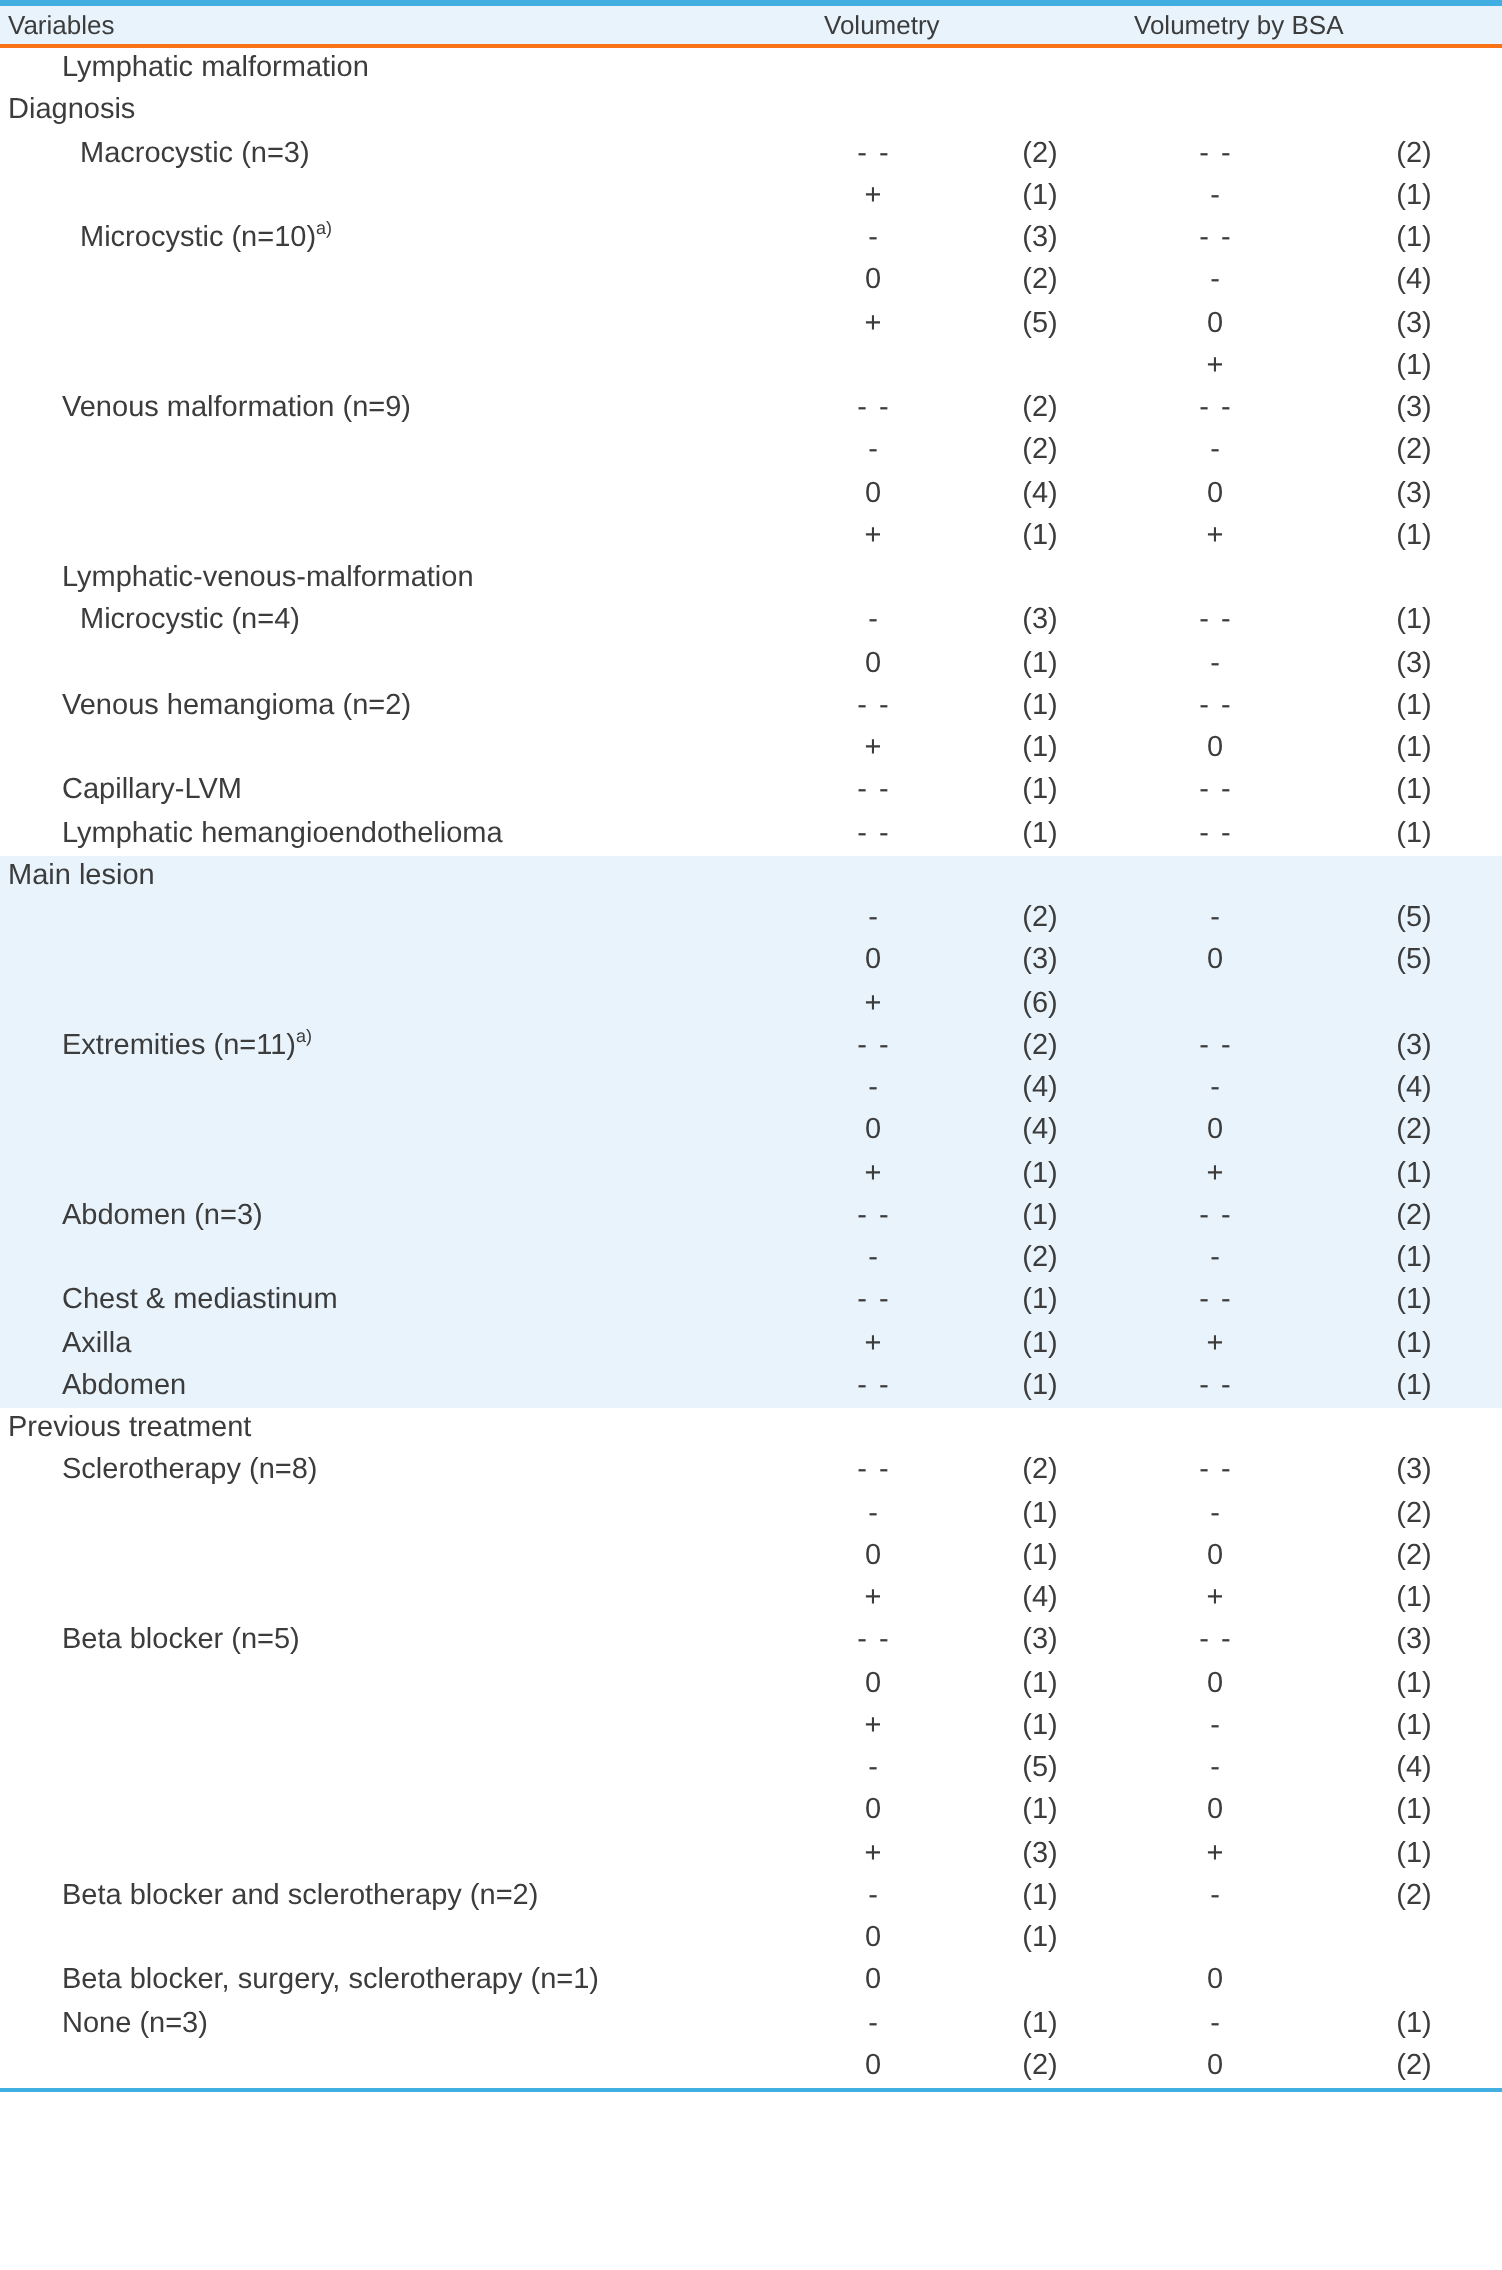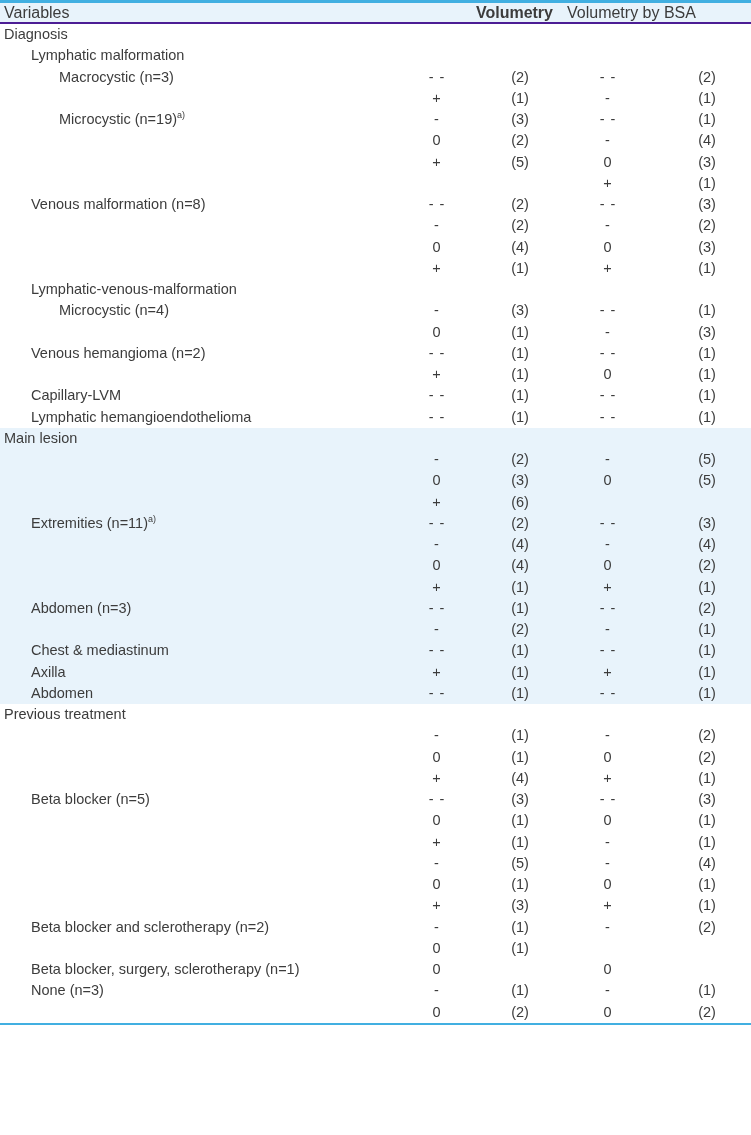--- a/index.html
+++ b/index.html
@@ -21,43 +21,43 @@
     font-size: 14.5px;
   }
   col.c-label { width: 387px; }
   col.c-sym1  { width: 100px; }
   col.c-cnt1  { width: 66px;  }
   col.c-sym2  { width: 110px; }
   col.c-cnt2  { width: 88px;  }
 
   thead th {
     background: #e8f3fb;
-    border-bottom: 2px solid #4c1d95;
+    border-bottom: 2px solid #f97316;
     font-weight: normal;
-    font-size: 16px;
+    font-size: 13px;
     height: 19px;
     padding: 0;
     vertical-align: middle;
     white-space: nowrap;
   }
   th.h-variables { text-align: left; padding-left: 4px; }
-  th.h-vol       { text-align: right; padding-left: 25px; font-weight: bold; }
+  th.h-vol       { text-align: left; padding-left: 25px; }
   th.h-bsa       { text-align: left; padding-left: 14px; }
 
   tbody td {
     height: 21.25px;
     padding: 0;
     vertical-align: middle;
     white-space: nowrap;
     line-height: 21.25px;
   }
   td.label { text-align: left; overflow: hidden; }
   td.ind0 { padding-left: 4px;  }
   td.ind1 { padding-left: 31px; }
-  td.ind2 { padding-left: 59px; }
+  td.ind2 { padding-left: 40px; }
   td.sym, td.cnt { text-align: center; }
   td.sym { letter-spacing: 1px; }
   tr.shaded td { background: #e8f3fb; }
   sup.sup { font-size: 9px; line-height: 0; }
 </style>
 </head>
 <body>
 
 <table class="outcomes">
   <colgroup>
@@ -69,49 +69,49 @@
   </colgroup>
   <thead>
     <tr>
       <th class="h-variables">Variables</th>
       <th class="h-vol" colspan="2">Volumetry</th>
       <th class="h-bsa" colspan="2">Volumetry by BSA</th>
     </tr>
   </thead>
   <tbody id="rows">
       <tr>
+    <td class="label ind1"><span class="lbl">Lymphatic malformation</span><sup class="sup"></sup></td>
+    <td class="sym"></td>
+    <td class="cnt"></td>
+    <td class="sym"></td>
+    <td class="cnt"></td>
+  </tr>
+      <tr>
     <td class="label ind0"><span class="lbl">Diagnosis</span><sup class="sup"></sup></td>
     <td class="sym"></td>
     <td class="cnt"></td>
     <td class="sym"></td>
     <td class="cnt"></td>
   </tr>
       <tr>
-    <td class="label ind1"><span class="lbl">Lymphatic malformation</span><sup class="sup"></sup></td>
-    <td class="sym"></td>
-    <td class="cnt"></td>
-    <td class="sym"></td>
-    <td class="cnt"></td>
-  </tr>
-      <tr>
     <td class="label ind2"><span class="lbl">Macrocystic (n=3)</span><sup class="sup"></sup></td>
     <td class="sym">- -</td>
     <td class="cnt">(2)</td>
     <td class="sym">- -</td>
     <td class="cnt">(2)</td>
   </tr>
       <tr>
     <td class="label ind2"><span class="lbl"></span><sup class="sup"></sup></td>
     <td class="sym">+</td>
     <td class="cnt">(1)</td>
     <td class="sym">-</td>
     <td class="cnt">(1)</td>
   </tr>
       <tr>
-    <td class="label ind2"><span class="lbl">Microcystic (n=19)</span><sup class="sup">a)</sup></td>
+    <td class="label ind2"><span class="lbl">Microcystic (n=10)</span><sup class="sup">a)</sup></td>
     <td class="sym">-</td>
     <td class="cnt">(3)</td>
     <td class="sym">- -</td>
     <td class="cnt">(1)</td>
   </tr>
       <tr>
     <td class="label ind2"><span class="lbl"></span><sup class="sup"></sup></td>
     <td class="sym">0</td>
     <td class="cnt">(2)</td>
     <td class="sym">-</td>
@@ -125,21 +125,21 @@
     <td class="cnt">(3)</td>
   </tr>
       <tr>
     <td class="label ind2"><span class="lbl"></span><sup class="sup"></sup></td>
     <td class="sym"></td>
     <td class="cnt"></td>
     <td class="sym">+</td>
     <td class="cnt">(1)</td>
   </tr>
       <tr>
-    <td class="label ind1"><span class="lbl">Venous malformation (n=8)</span><sup class="sup"></sup></td>
+    <td class="label ind1"><span class="lbl">Venous malformation (n=9)</span><sup class="sup"></sup></td>
     <td class="sym">- -</td>
     <td class="cnt">(2)</td>
     <td class="sym">- -</td>
     <td class="cnt">(3)</td>
   </tr>
       <tr>
     <td class="label ind1"><span class="lbl"></span><sup class="sup"></sup></td>
     <td class="sym">-</td>
     <td class="cnt">(2)</td>
     <td class="sym">-</td>
@@ -298,20 +298,27 @@
     <td class="cnt">(1)</td>
     <td class="sym">- -</td>
     <td class="cnt">(1)</td>
   </tr>
       <tr>
     <td class="label ind0"><span class="lbl">Previous treatment</span><sup class="sup"></sup></td>
     <td class="sym"></td>
     <td class="cnt"></td>
     <td class="sym"></td>
     <td class="cnt"></td>
+  </tr>
+      <tr>
+    <td class="label ind1"><span class="lbl">Sclerotherapy (n=8)</span><sup class="sup"></sup></td>
+    <td class="sym">- -</td>
+    <td class="cnt">(2)</td>
+    <td class="sym">- -</td>
+    <td class="cnt">(3)</td>
   </tr>
       <tr>
     <td class="label ind1"><span class="lbl"></span><sup class="sup"></sup></td>
     <td class="sym">-</td>
     <td class="cnt">(1)</td>
     <td class="sym">-</td>
     <td class="cnt">(2)</td>
   </tr>
       <tr>
     <td class="label ind1"><span class="lbl"></span><sup class="sup"></sup></td>

